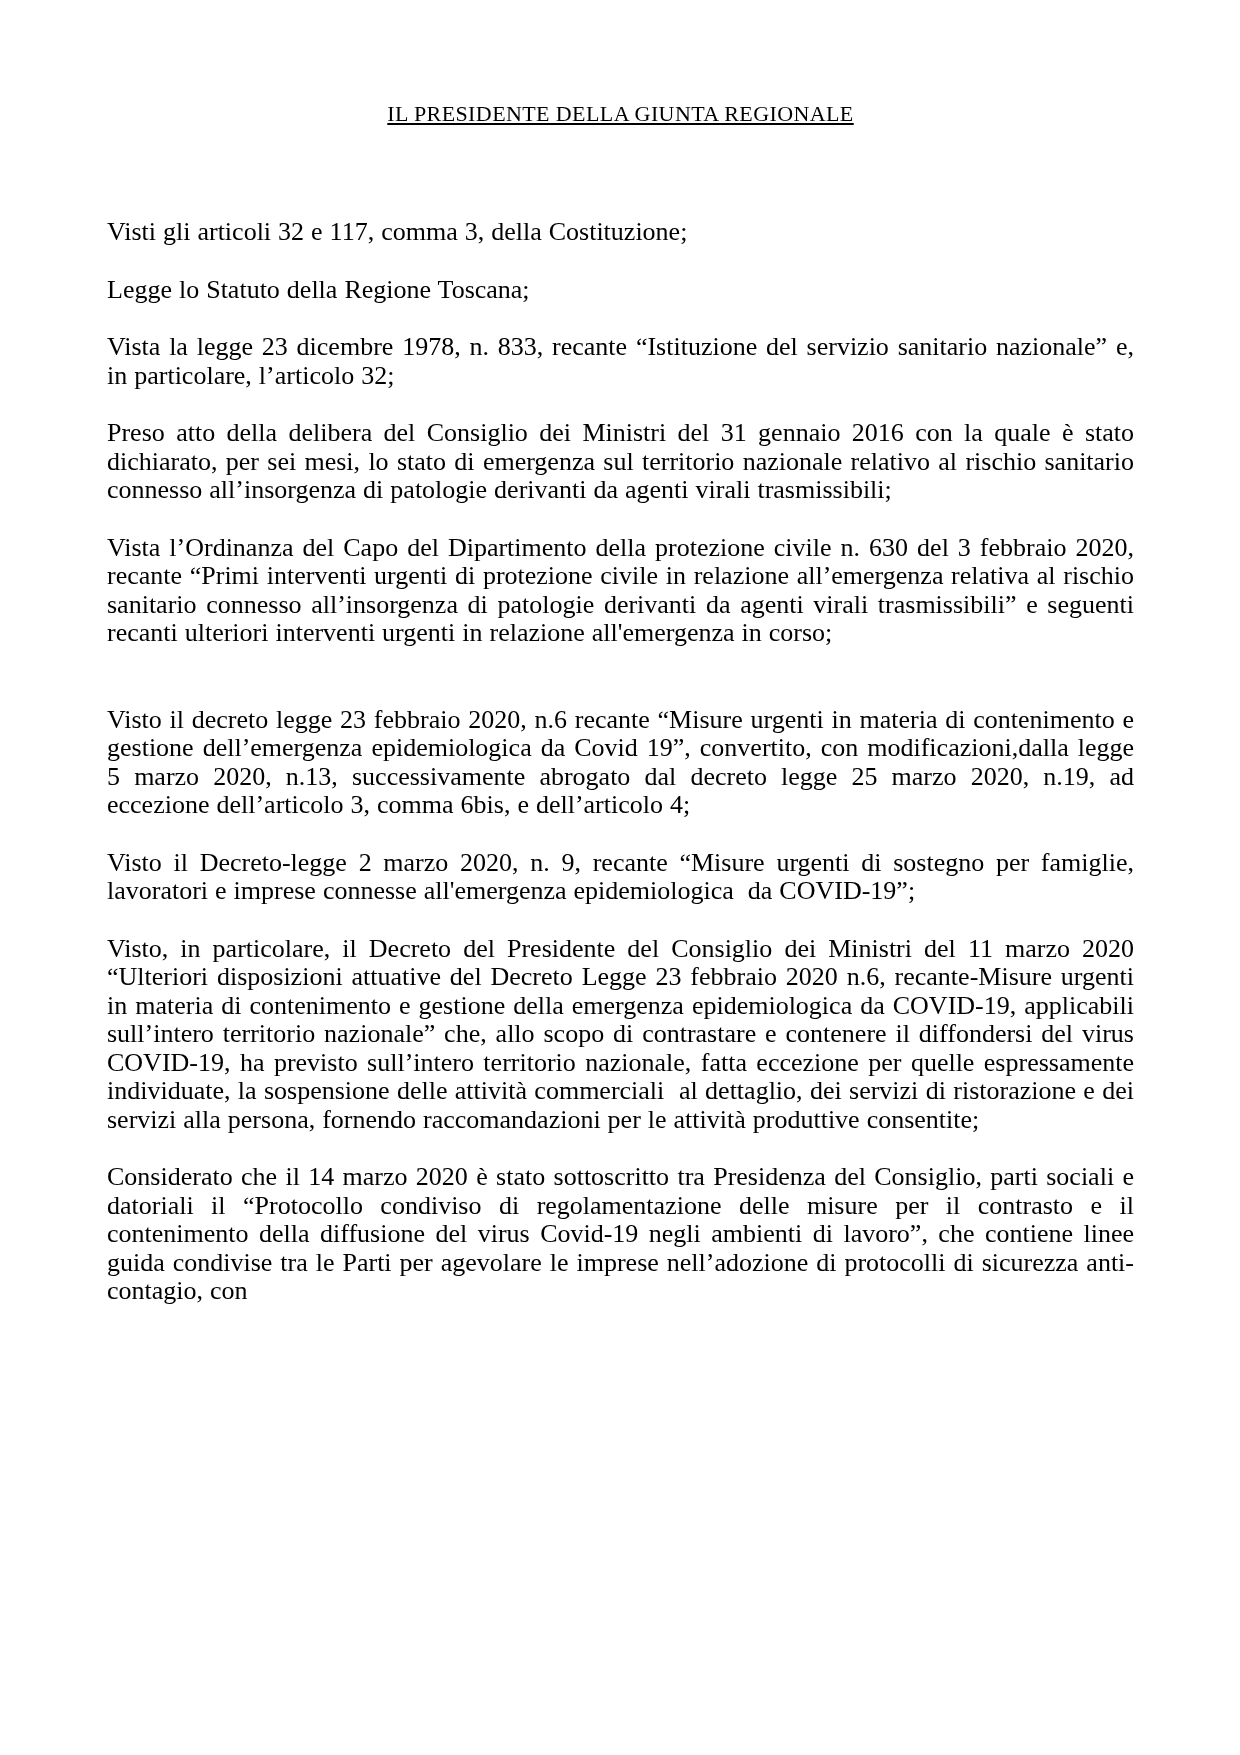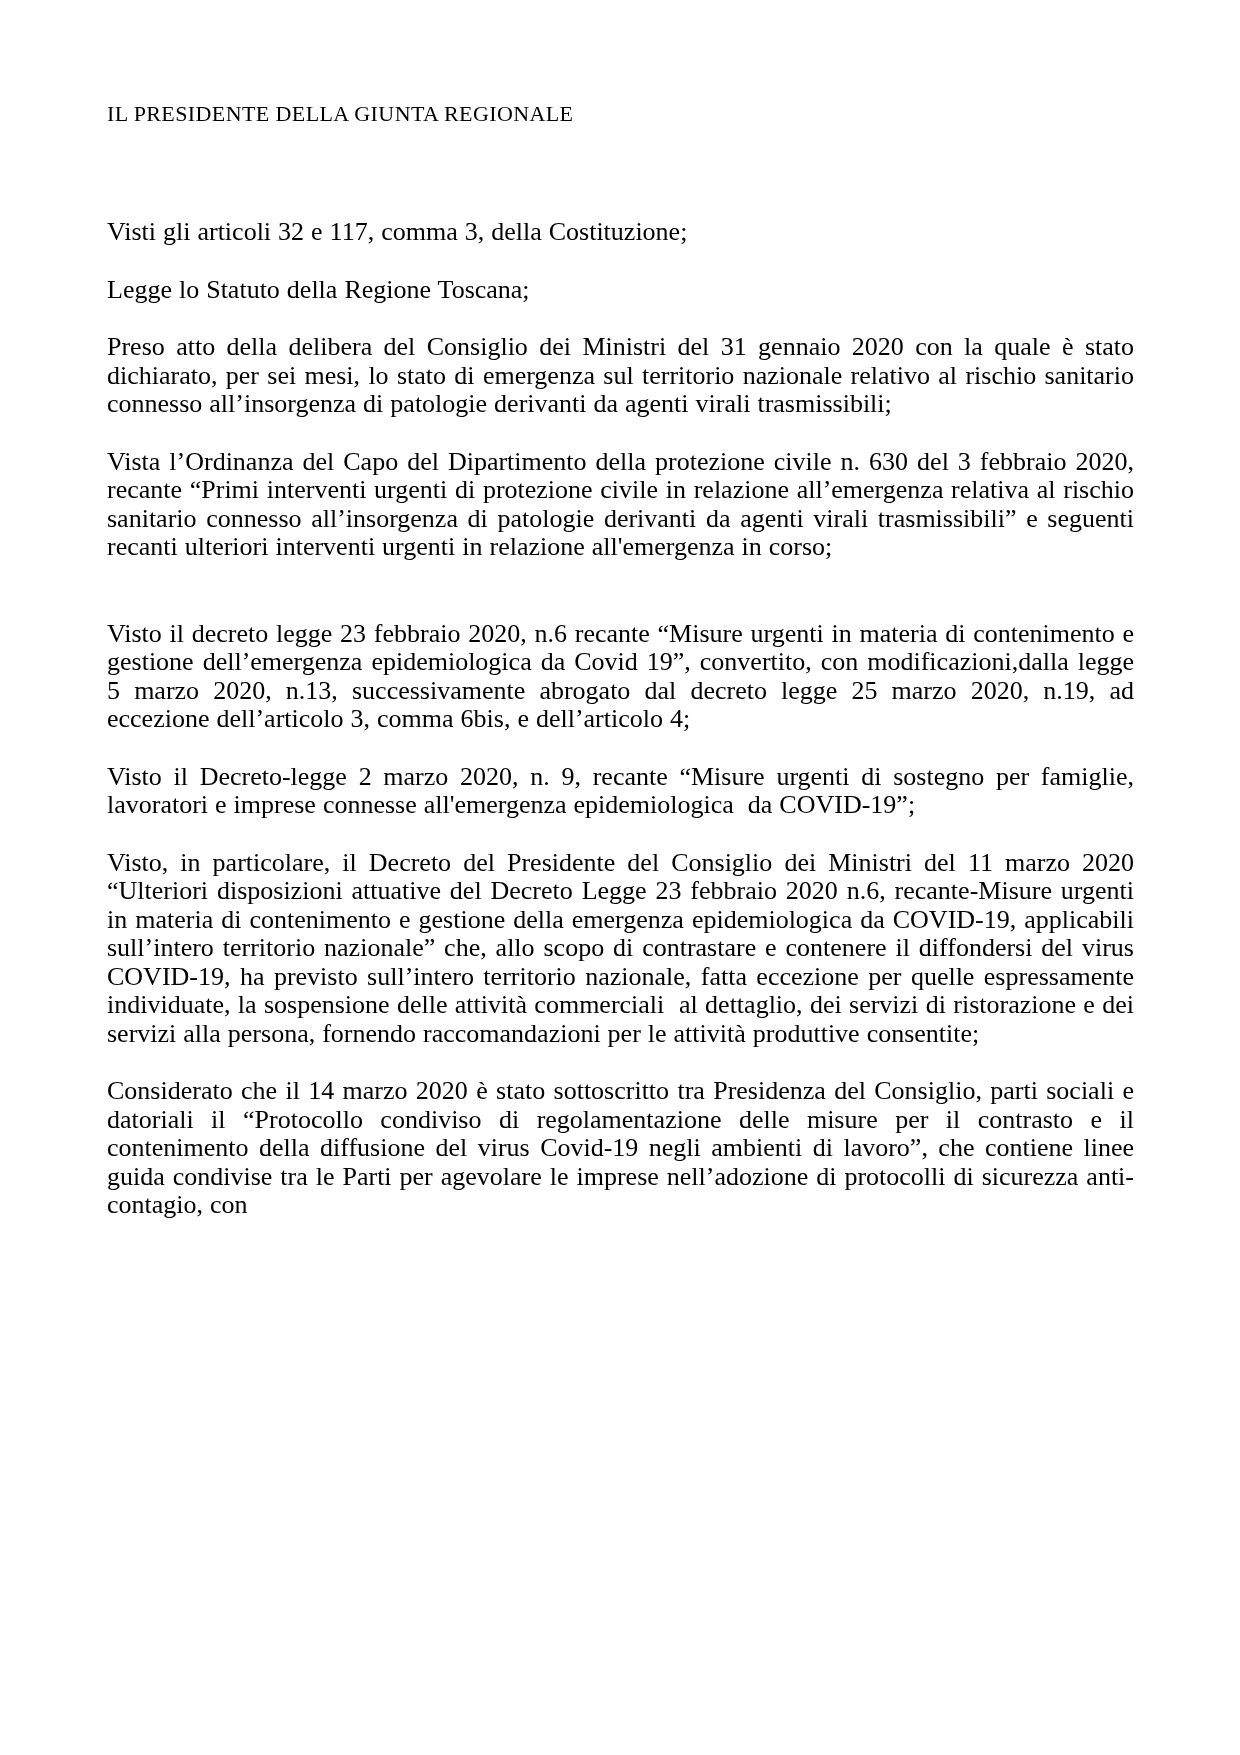--- a/index.html
+++ b/index.html
@@ -18,24 +18,25 @@
   }
   .content {
     position: absolute;
     left: 107px;
     top: 100px;
     width: 1027px;
   }
   .doc-title {
     font-size: 22px;
     font-weight: normal;
-    text-align: left;
+    text-align: center;
     margin: 0 0 90px 0;
     line-height: 28px;
     letter-spacing: 0.4px;
+    text-decoration: underline;
   }
   p.para {
     font-size: 26px;
     line-height: 28.5px;
     text-align: justify;
     text-justify: inter-word;
     margin: 0 0 29px 0;
     word-spacing: 0.5px;
   }
   p.para.extra-gap {
@@ -44,21 +45,22 @@
 </style>
 </head>
 <body>
 
 <div class="page">
   <div class="content">
     <h1 class="doc-title">IL PRESIDENTE DELLA GIUNTA REGIONALE</h1>
     <div id="paragraphs">
         <p class="para">Visti gli articoli 32 e 117, comma 3, della Costituzione;</p>
         <p class="para">Legge lo Statuto della Regione Toscana;</p>
-        <p class="para">Preso atto della delibera del Consiglio dei Ministri del 31 gennaio 2020 con la quale è stato dichiarato, per sei mesi, lo stato di emergenza sul territorio nazionale relativo al rischio sanitario connesso all’insorgenza di patologie derivanti da agenti virali trasmissibili;</p>
+        <p class="para">Vista la legge 23 dicembre 1978, n. 833, recante “Istituzione del servizio sanitario nazionale” e, in particolare, l’articolo 32;</p>
+        <p class="para">Preso atto della delibera del Consiglio dei Ministri del 31 gennaio 2016 con la quale è stato dichiarato, per sei mesi, lo stato di emergenza sul territorio nazionale relativo al rischio sanitario connesso all’insorgenza di patologie derivanti da agenti virali trasmissibili;</p>
         <p class="para">Vista l’Ordinanza del Capo del Dipartimento della protezione civile n. 630 del 3 febbraio 2020, recante “Primi interventi urgenti di protezione civile in relazione all’emergenza relativa al rischio sanitario connesso all’insorgenza di patologie derivanti da agenti virali trasmissibili” e seguenti recanti ulteriori interventi urgenti in relazione all'emergenza in corso;</p>
         <p class="para extra-gap">Visto il decreto legge 23 febbraio 2020, n.6 recante “Misure urgenti in materia di contenimento e gestione dell’emergenza epidemiologica da Covid 19”, convertito, con modificazioni,dalla legge 5 marzo 2020, n.13, successivamente abrogato dal decreto legge 25 marzo 2020, n.19, ad eccezione dell’articolo 3, comma 6bis, e dell’articolo 4;</p>
         <p class="para">Visto il Decreto-legge 2 marzo 2020, n. 9, recante “Misure urgenti di sostegno per famiglie, lavoratori e imprese connesse all'emergenza epidemiologica&nbsp; da COVID-19”;</p>
         <p class="para">Visto, in particolare, il Decreto del Presidente del Consiglio dei Ministri del 11 marzo 2020 “Ulteriori disposizioni attuative del Decreto Legge 23 febbraio 2020 n.6, recante-Misure urgenti in materia di contenimento e gestione della emergenza epidemiologica da COVID-19, applicabili sull’intero territorio nazionale” che, allo scopo di contrastare e contenere il diffondersi del virus COVID-19, ha previsto sull’intero territorio nazionale, fatta eccezione per quelle espressamente individuate, la sospensione delle attività commerciali&nbsp; al dettaglio, dei servizi di ristorazione e dei servizi alla persona, fornendo raccomandazioni per le attività produttive consentite;</p>
         <p class="para">Considerato che il 14 marzo 2020 è stato sottoscritto tra Presidenza del Consiglio, parti sociali e datoriali il “Protocollo condiviso di regolamentazione delle misure per il contrasto e il contenimento della diffusione del virus Covid-19 negli ambienti di lavoro”, che contiene linee guida condivise tra le Parti per agevolare le imprese nell’adozione di protocolli di sicurezza anti-contagio, con</p>
       </div>
   </div>
 </div>
 
 </body></html>

